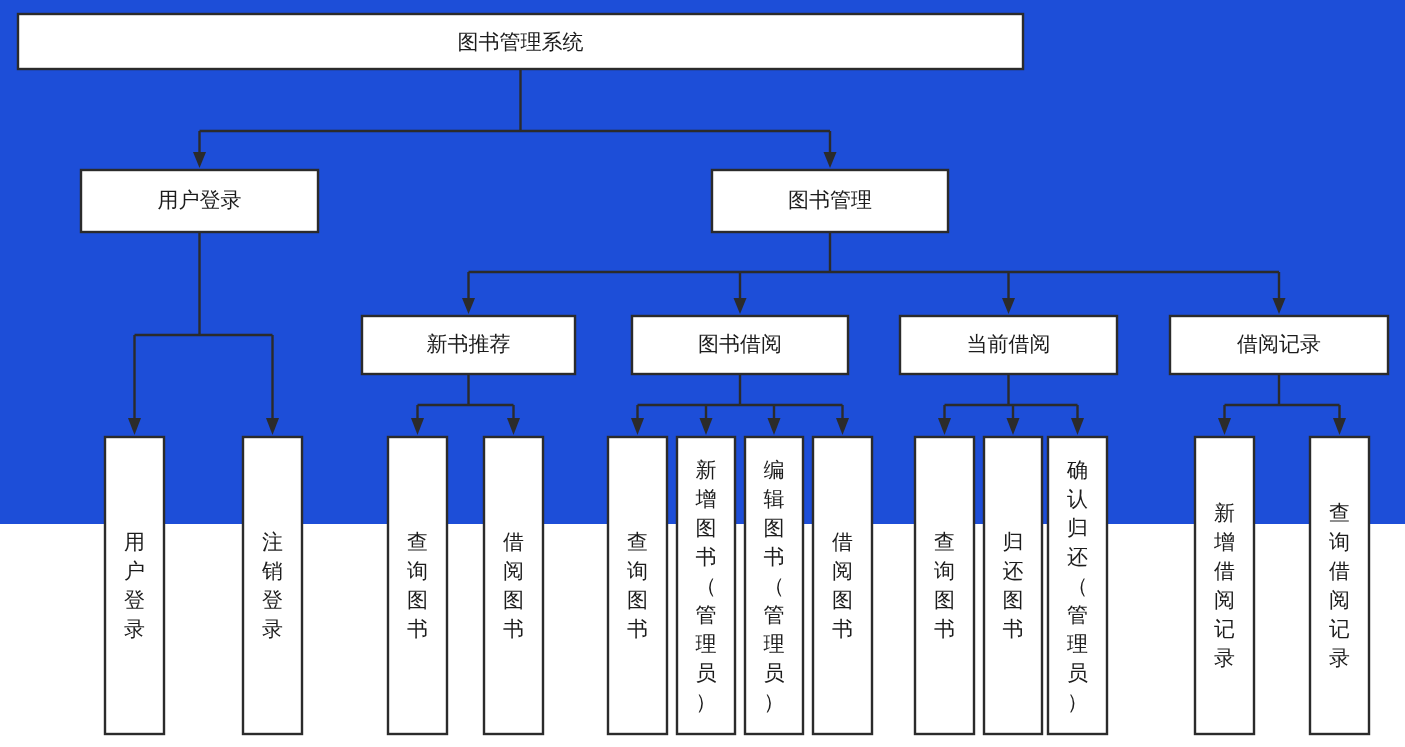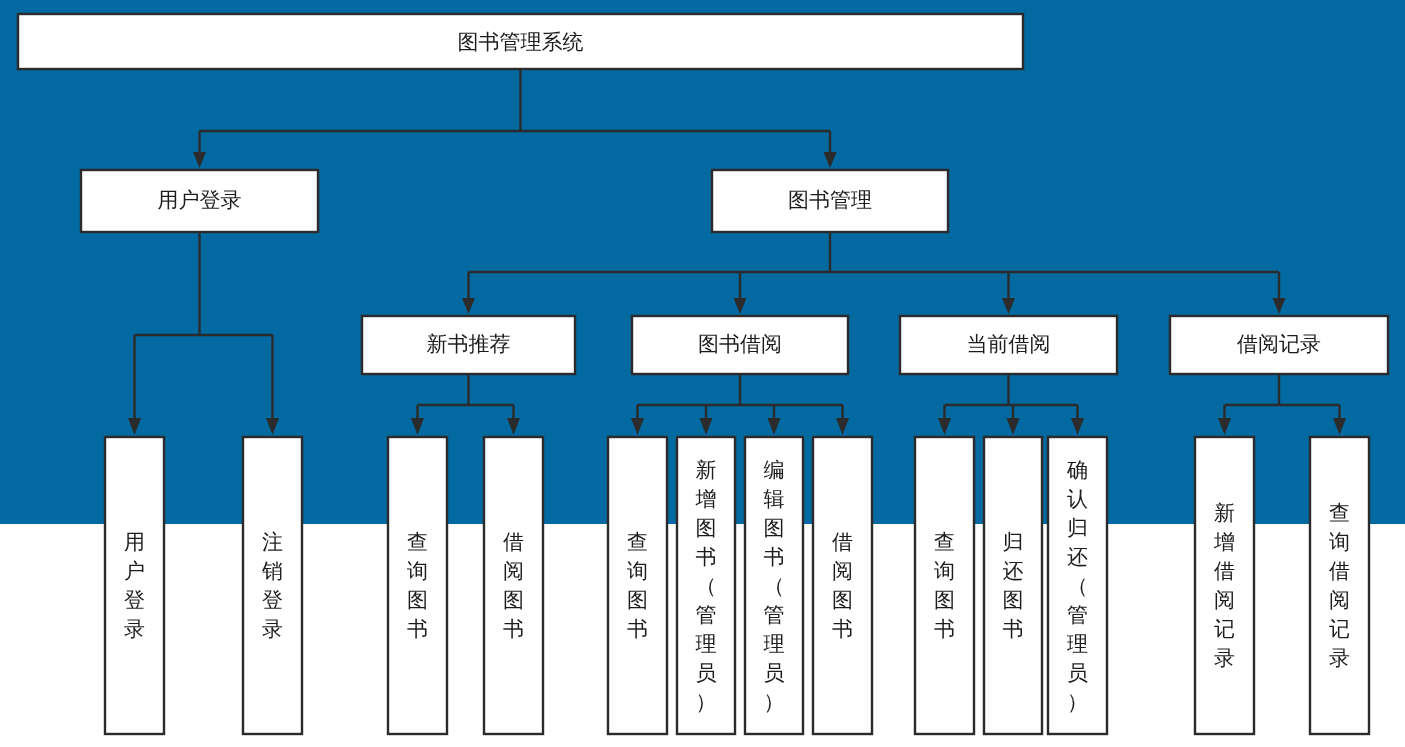--- a/index.html
+++ b/index.html
@@ -10,21 +10,21 @@
   body {
     width: 1405px;
     height: 747px;
     font-family: "Liberation Sans", "DejaVu Sans", sans-serif;
     overflow: hidden;
   }
   #diagram-root {
     position: relative;
     width: 1405px;
     height: 524px;
-    background: #0369a1;
+    background: #1d4ed8;
   }
   svg.diagram-canvas {
     position: absolute;
     top: 0;
     left: 0;
     width: 1405px;
     height: 747px;
   }
   .node-box {
     fill: #ffffff;

